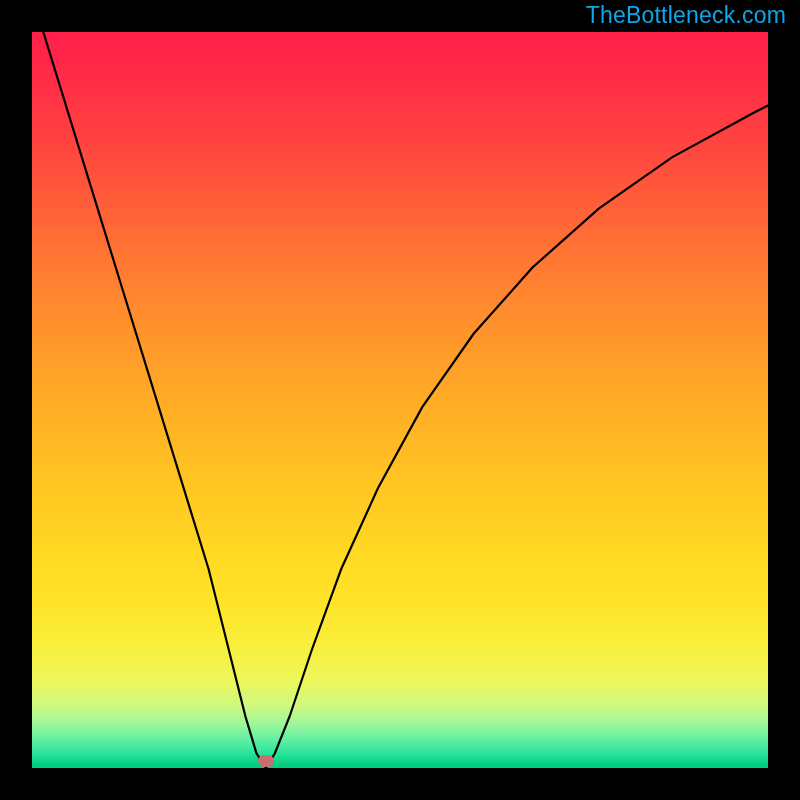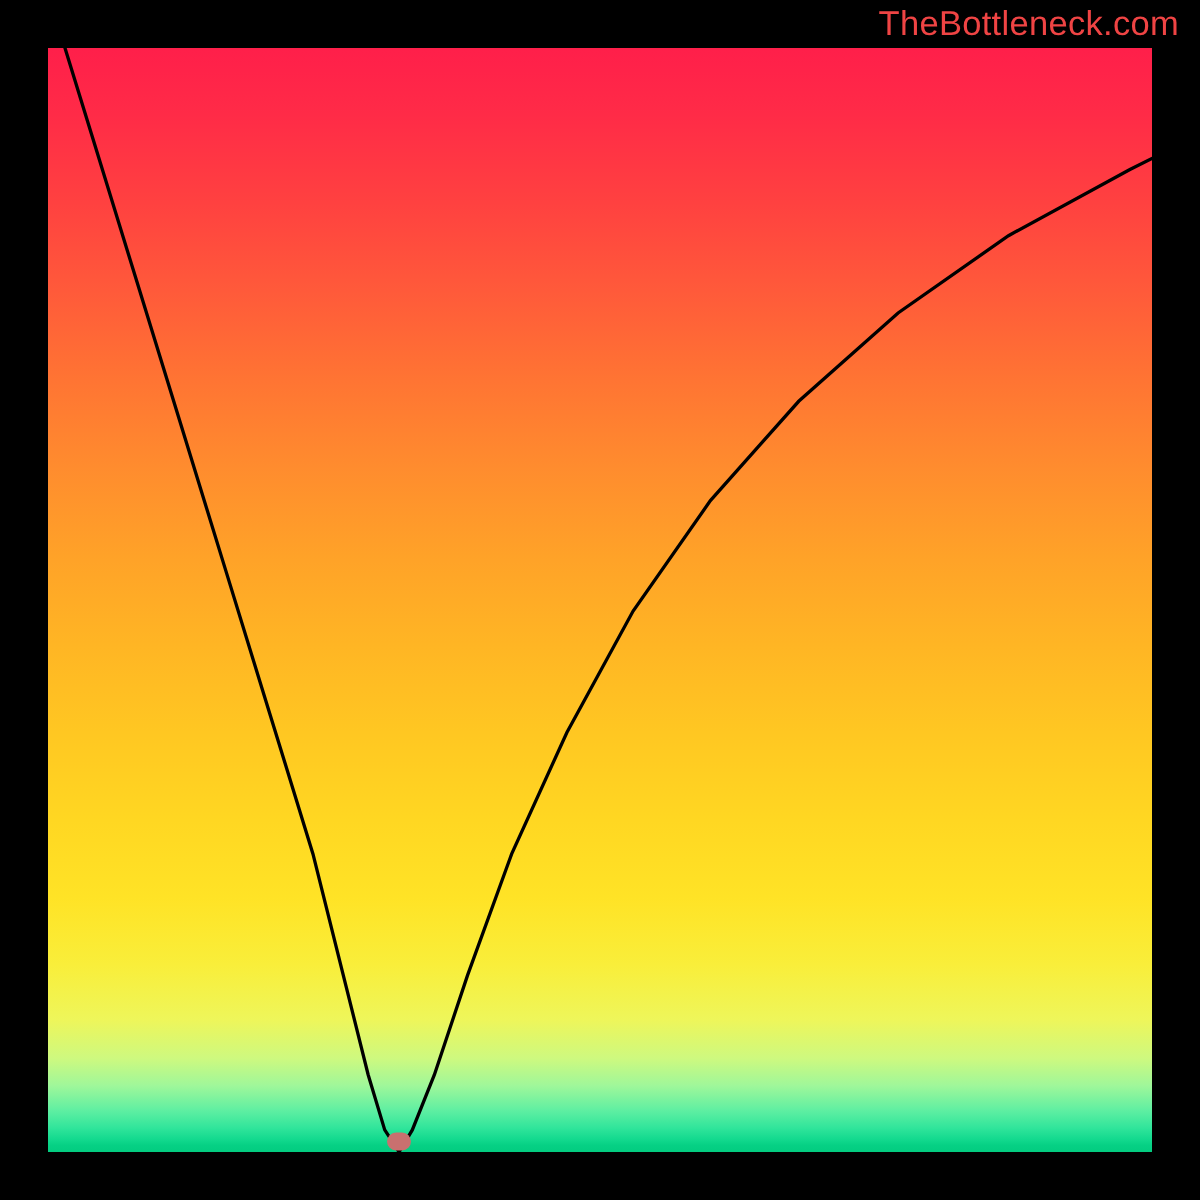--- a/index.html
+++ b/index.html
@@ -58,21 +58,21 @@
     width: 16px;
     height: 12px;
     border-radius: 6px / 6px;
     background: #c9706f;
     transform: translate(-50%, -50%);
   }
   .watermark {
     position: absolute;
     top: 2px;
     right: 14px;
-    color: #ef4444;
+    color: #0ea5e9;
     font-size: 23px;
     font-weight: 500;
     letter-spacing: 0.2px;
     white-space: nowrap;
   }
 </style>
 </head>
 <body>
 
 <div class="frame">

